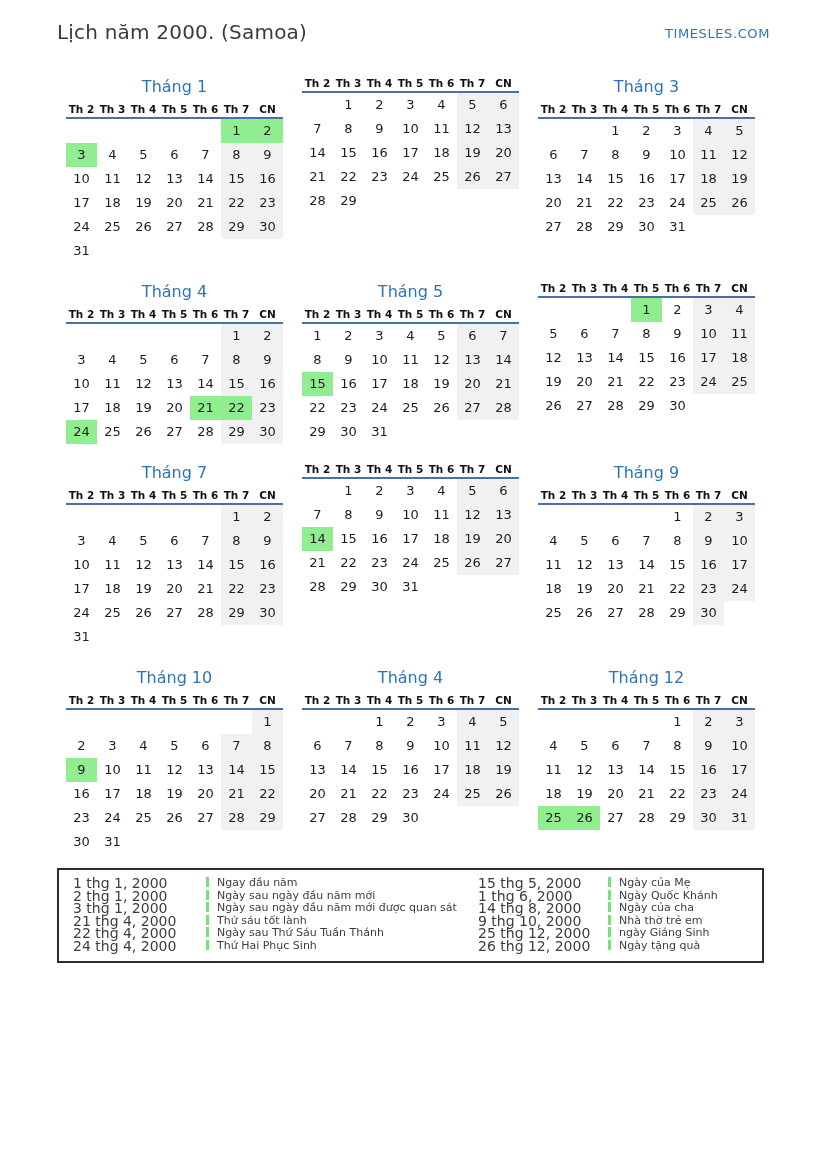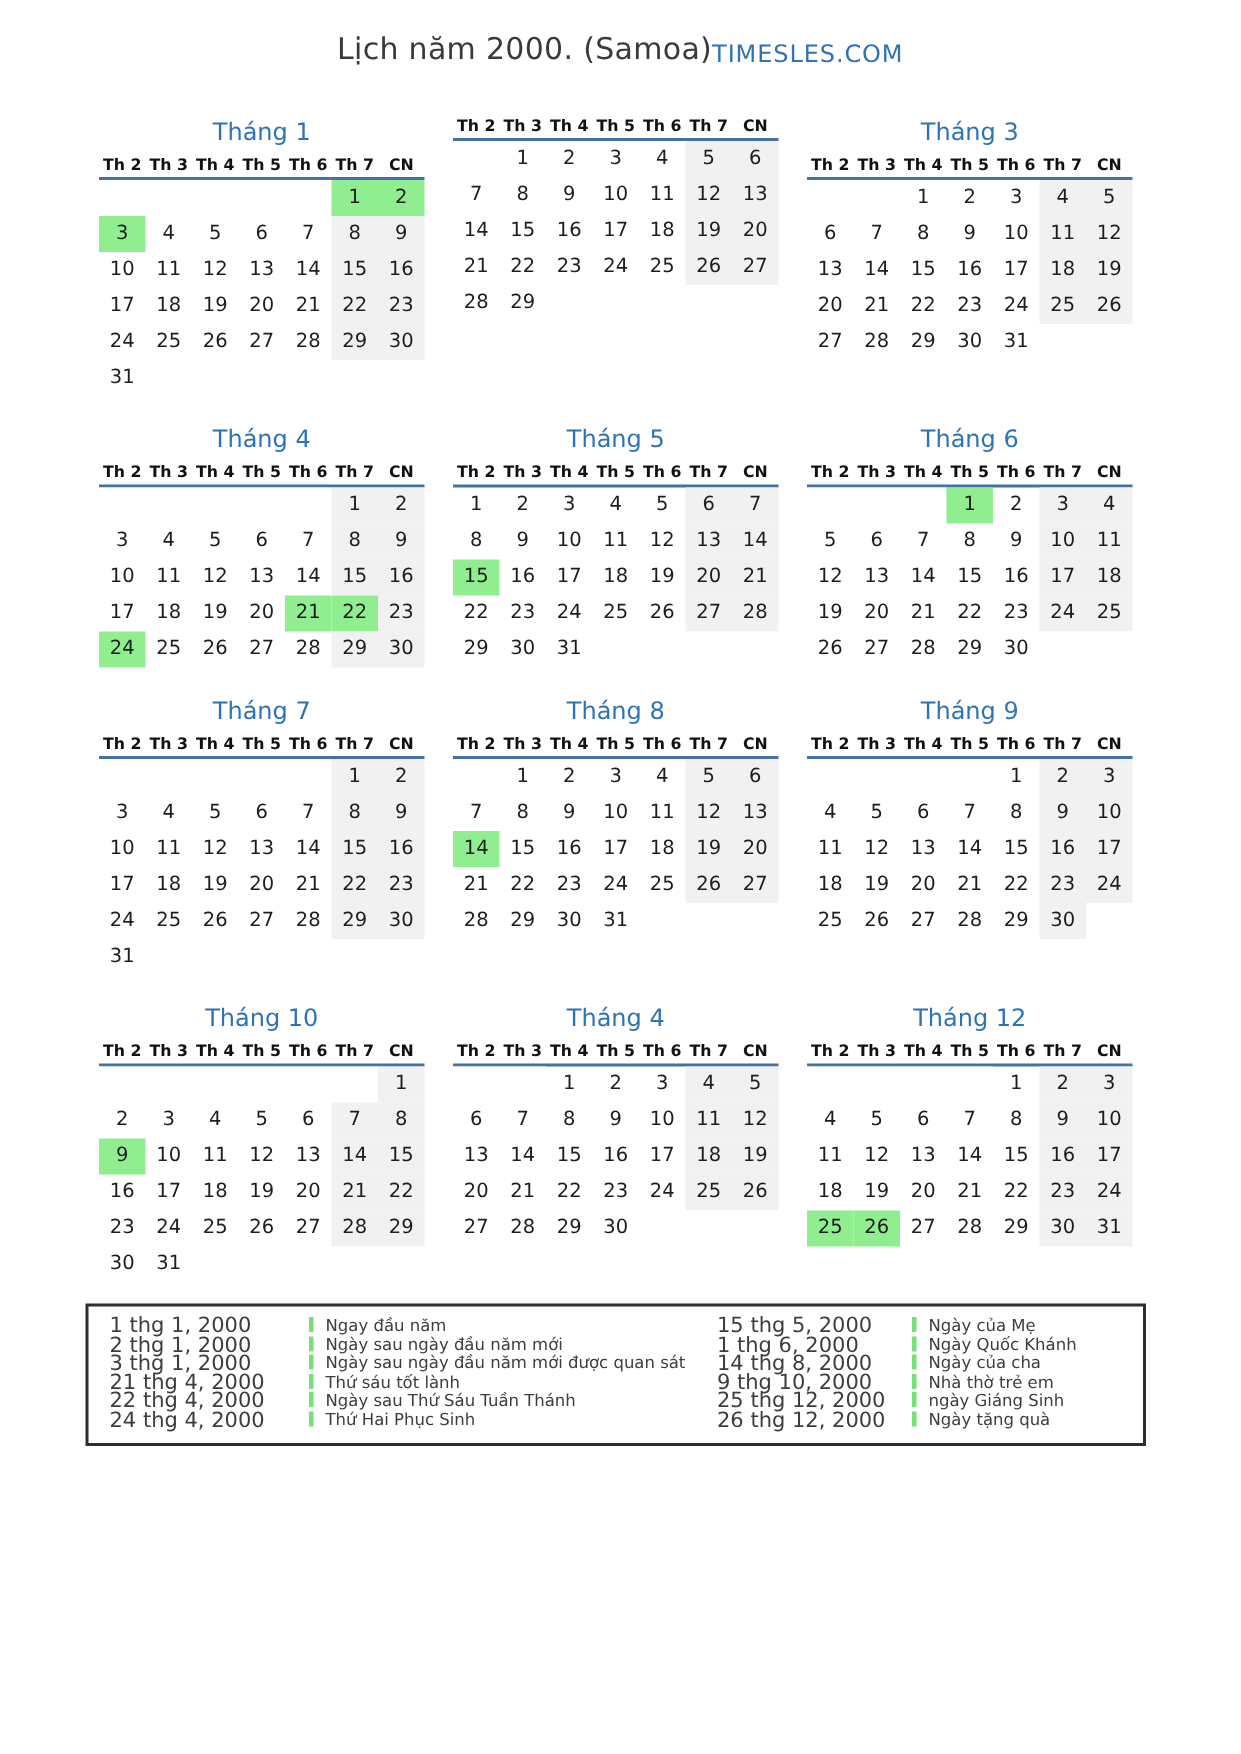--- a/index.html
+++ b/index.html
@@ -12,23 +12,23 @@
   }
   *{box-sizing:border-box;margin:0;padding:0;}
   body{
     width:827px;height:1169px;
     background:#ffffff;
     font-family:"DejaVu Sans","Liberation Sans",sans-serif;
     color:var(--text);
     position:relative;
   }
   .page{padding:20px 57px 0 57px;}
-  .topbar{display:flex;justify-content:center;align-items:flex-start;}
+  .topbar{display:flex;justify-content:space-between;align-items:flex-start;}
   .page-title{font-size:20px;font-weight:400;color:#3a3a3a;letter-spacing:.2px;}
-  .brand{font-size:16px;color:var(--accent);text-decoration:none;letter-spacing:.6px;margin-top:6px;}
+  .brand{font-size:13px;color:var(--accent);text-decoration:none;letter-spacing:.6px;margin-top:6px;}
   .months-grid{
     margin:33px 0 0 9px;
     display:grid;
     grid-template-columns:repeat(3,217px);
     column-gap:19px;
     row-gap:19px;
     align-items:start;
   }
   .month{width:217px;}
   .month-title{
@@ -348,21 +348,20 @@
           <div class="cell">29</div>
           <div class="cell">30</div>
           <div class="cell">31</div>
           <div class="cell empty"></div>
           <div class="cell empty"></div>
           <div class="cell empty"></div>
           <div class="cell empty"></div>
         </div>
       </div>
       <div class="month">
-        <div class="month-title">Tháng 6</div>
         <div class="weekday-row">
           <div class="weekday">Th 2</div>
           <div class="weekday">Th 3</div>
           <div class="weekday">Th 4</div>
           <div class="weekday">Th 5</div>
           <div class="weekday">Th 6</div>
           <div class="weekday">Th 7</div>
           <div class="weekday">CN</div>
         </div>
         <div class="cells">
@@ -453,21 +452,20 @@
           <div class="cell">31</div>
           <div class="cell empty"></div>
           <div class="cell empty"></div>
           <div class="cell empty"></div>
           <div class="cell empty"></div>
           <div class="cell empty"></div>
           <div class="cell empty"></div>
         </div>
       </div>
       <div class="month">
-        <div class="month-title">Tháng 8</div>
         <div class="weekday-row">
           <div class="weekday">Th 2</div>
           <div class="weekday">Th 3</div>
           <div class="weekday">Th 4</div>
           <div class="weekday">Th 5</div>
           <div class="weekday">Th 6</div>
           <div class="weekday">Th 7</div>
           <div class="weekday">CN</div>
         </div>
         <div class="cells">

